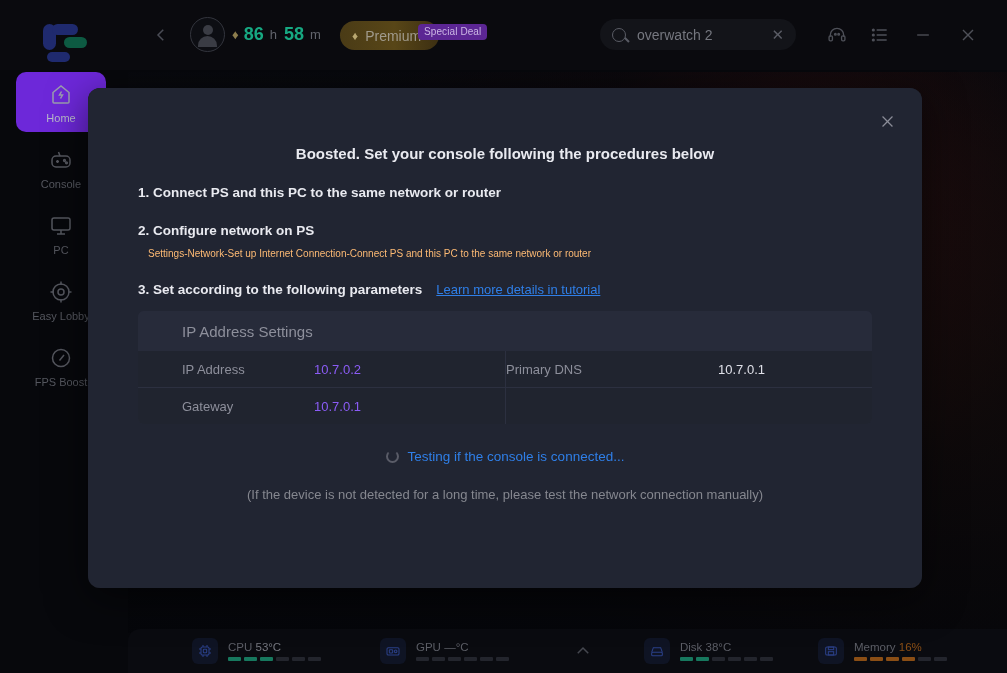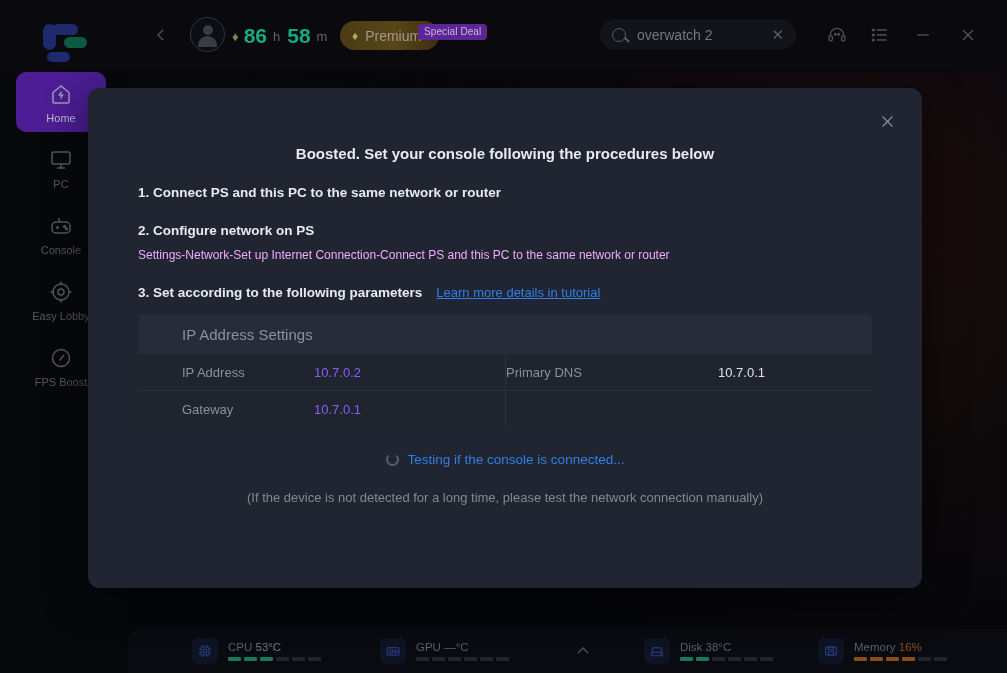--- a/index.html
+++ b/index.html
@@ -52,21 +52,21 @@
   .avatar {
     position: absolute; left: 190px; top: 17px; width: 35px; height: 35px;
     border-radius: 50%; border: 1px solid #33353d; background: #0d0e13;
     display: flex; align-items: center; justify-content: center;
   }
   .avatar .head { width: 10px; height: 10px; border-radius: 50%; background: #3a3c44; position: absolute; top: 7px; }
   .avatar .body { width: 19px; height: 11px; border-radius: 10px 10px 0 0; background: #3a3c44; position: absolute; bottom: 4px; }
 
   .time-chip { position: absolute; left: 232px; top: 24px; display: flex; align-items: center; gap: 5px; }
   .gem { font-size: 13px; color: #8d7d4d; }
-  .time-num { color: #17a982; font-weight: bold; font-size: 21px; }
+  .time-num { color: #17a982; font-weight: bold; font-size: 18px; }
   .time-unit { color: #62646c; font-size: 13px; margin: 0 2px 0 1px; }
 
   .premium-btn {
     position: absolute; left: 340px; top: 21px; height: 29px; padding: 0 18px 0 12px;
     border-radius: 15px; display: flex; align-items: center; gap: 7px;
     background: linear-gradient(90deg, #4a3b16 0%, #584617 55%, #3c2f12 100%);
     color: #a09a8c; font-size: 14px; cursor: pointer; border: none;
   }
   .premium-btn .gem2 { font-size: 12px; color: #b9a770; }
   .special-deal {
@@ -94,21 +94,21 @@
   .ic-min     { left: 912px; font-size: 18px; }
   .ic-close   { left: 957px; font-size: 19px; }
 
   
   .sidebar { position: absolute; left: 0; top: 72px; width: 122px; bottom: 0; background: #07080c; z-index: 20; }
   .side-item {
     position: relative; width: 90px; margin: 0 auto 6px; height: 60px; border-radius: 10px;
     display: flex; flex-direction: column; align-items: center; justify-content: center;
     gap: 5px; cursor: pointer;
   }
-  .side-item.active { background: #4c1d95; }
+  .side-item.active { background: #6d28d9; }
   .side-item .ico { width: 26px; height: 26px; color: #55575f; display: flex; align-items: center; justify-content: center; }
   .side-item.active .ico { color: #9b9dae; }
   .side-item .lbl { font-size: 11px; color: #55575f; white-space: nowrap; }
   .side-item.active .lbl { color: #b9bacb; }
   .side-item .ico svg { width: 24px; height: 24px; }
 
   
   .content-panel {
     position: absolute; left: 88px; top: 88px; width: 834px; height: 500px;
     background: #1a1c26; border-radius: 12px; z-index: 24;
@@ -126,21 +126,21 @@
     color: #8b8d98; font-size: 19px; cursor: pointer;
   }
   .modal-title {
     text-align: center; color: #e9eaf0; font-size: 15px; font-weight: bold;
     margin-top: 57px;
   }
   .steps { margin: 0 0 0 50px; }
   .step {
     color: #e9eaf0; font-size: 13.5px; font-weight: bold; margin-top: 23px;
   }
-  .step-sub { color: #f0abfc; font-size: 12px; font-weight: normal; margin-top: 10px; margin-left: 0; }
+  .step-sub { color: #fdba74; font-size: 10px; font-weight: normal; margin-top: 10px; margin-left: 10px; }
   .step-link { color: #2f7fe8; font-size: 13px; font-weight: normal; text-decoration: underline; margin-left: 14px; cursor: pointer; }
 
   
   .table { margin: 14px 0 0 50px; width: 734px; background: #272b3a; border-radius: 6px; overflow: hidden; }
   .table-head { padding: 12px 0 11px 44px; color: #8d8f9b; font-size: 15px; background: #272b3a; }
   .table-body { background: #20242f; }
   .trow { display: flex; border-top: 1px solid #2c3040; }
   .trow:first-child { border-top: none; }
   .tcell { display: flex; align-items: center; height: 36px; }
   .tcell.k { width: 176px; padding-left: 44px; color: #8d8f9b; font-size: 13px; }
@@ -274,39 +274,39 @@
         <svg viewBox="0 0 24 24" fill="none" stroke="currentColor" stroke-width="1.5">
           <path d="M4 10.5 12 4l8 6.5V20a1 1 0 0 1-1 1H5a1 1 0 0 1-1-1z"></path>
           <path d="M12.5 9.5 10.5 13h3l-2 3.5"></path>
         </svg>
       </span>
       <span class="lbl">Home</span>
     </div>
     <div class="side-item">
       <span class="ico">
         <svg viewBox="0 0 24 24" fill="none" stroke="currentColor" stroke-width="1.5">
-          <rect x="3" y="4" width="18" height="12" rx="2"></rect>
-          <line x1="12" y1="16" x2="12" y2="20"></line>
-            <line x1="8" y1="20" x2="16" y2="20"></line>
-        </svg>
-      </span>
-      <span class="lbl">PC</span>
-    </div>
-    <div class="side-item">
-      <span class="ico">
-        <svg viewBox="0 0 24 24" fill="none" stroke="currentColor" stroke-width="1.5">
           <rect x="3" y="8" width="18" height="11" rx="4"></rect>
           <line x1="7" y1="13.5" x2="10" y2="13.5"></line>
             <line x1="8.5" y1="12" x2="8.5" y2="15"></line>
           <circle cx="15.5" cy="12.5" r="0.9"></circle>
             <circle cx="17.5" cy="14.8" r="0.9"></circle>
           <path d="M11 8 9.5 4"></path>
         </svg>
       </span>
       <span class="lbl">Console</span>
+    </div>
+    <div class="side-item">
+      <span class="ico">
+        <svg viewBox="0 0 24 24" fill="none" stroke="currentColor" stroke-width="1.5">
+          <rect x="3" y="4" width="18" height="12" rx="2"></rect>
+          <line x1="12" y1="16" x2="12" y2="20"></line>
+            <line x1="8" y1="20" x2="16" y2="20"></line>
+        </svg>
+      </span>
+      <span class="lbl">PC</span>
     </div>
     <div class="side-item">
       <span class="ico">
         <svg viewBox="0 0 24 24" fill="none" stroke="currentColor" stroke-width="1.5">
           <circle cx="12" cy="12" r="8"></circle>
             <circle cx="12" cy="12" r="3"></circle>
           <line x1="12" y1="1.5" x2="12" y2="5"></line>
             <line x1="12" y1="19" x2="12" y2="22.5"></line>
           <line x1="1.5" y1="12" x2="5" y2="12"></line>
             <line x1="19" y1="12" x2="22.5" y2="12"></line>

